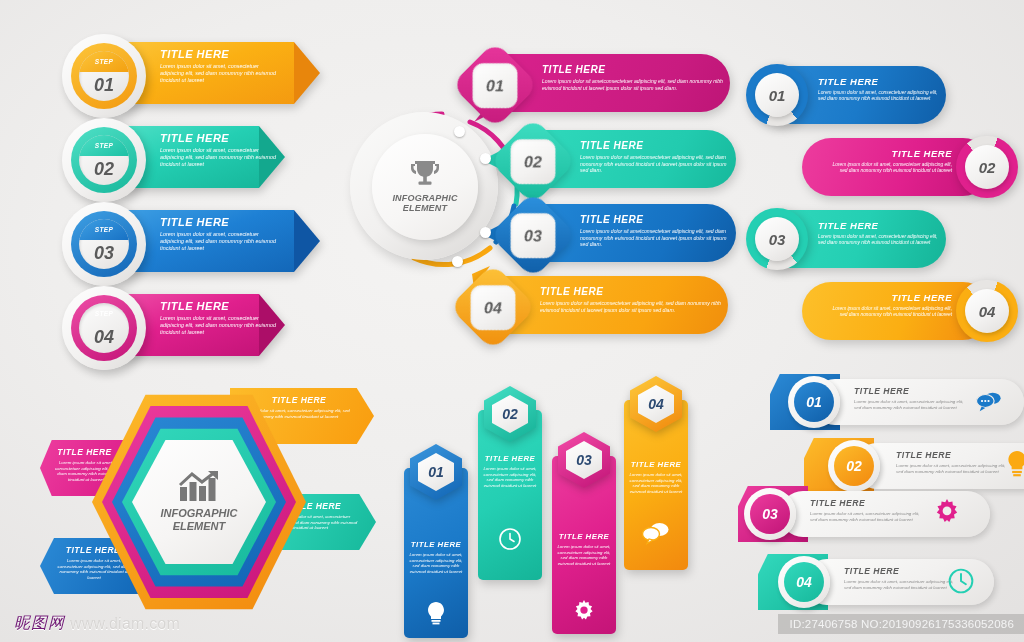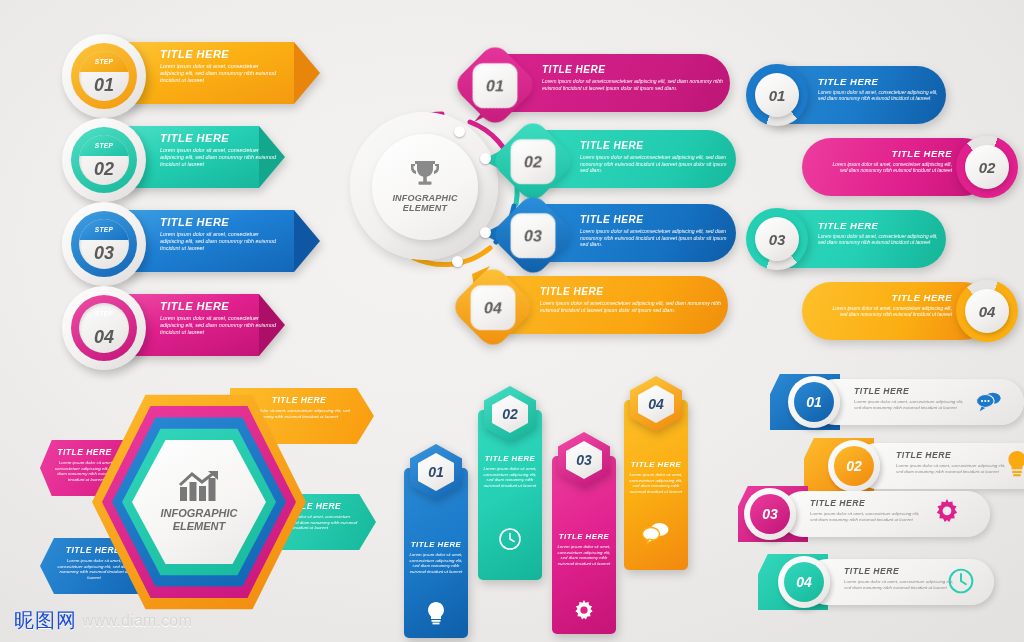--- a/index.html
+++ b/index.html
@@ -220,22 +220,23 @@
   .g6-txt .ttl { font-size: 8.6px; color: #5d5d5d; }
   .g6-txt .body-txt { font-size: 4.4px; color: #8d8d8d; margin-top: 3px; }
   .g6-ico { position: absolute; width: 26px; height: 26px; }
 
   
   .wm {
     position: absolute; left: 14px; bottom: 8px;
     display: flex; align-items: center; gap: 5px;
   }
   .wm .glyph {
-    font-size: 20px; color: #1d4ed8; letter-spacing: 1px;
+    font-size: 16px; color: #701a75; letter-spacing: 1px;
     text-shadow: 0 1px 0 #fff;
+    font-style: italic;
   }
   .wm .url {
     font-size: 16px; color: #d8d6d4; letter-spacing: .2px;
     text-shadow: 0 1px 0 #fff;
   }
   .idbar {
     position: absolute; right: 0; bottom: 8px;
     background: rgba(175,173,171,.62);
     color: #f3f3f3; font-size: 11.5px; padding: 4px 10px 4px 12px;
     letter-spacing: .2px;
@@ -703,14 +704,15 @@
         <circle cx="12" cy="12" r="10.5" fill="none" stroke="#24CFB3" stroke-width="1.8"></circle>
         <path d="M12 5.5V12l4.5 3" stroke="#24CFB3" stroke-width="1.8" fill="none" stroke-linecap="round"></path>
       </svg>
     </div>
   </div>
 
   <div class="wm">
     <span class="glyph">昵图网</span>
     <span class="url">www.diam.com</span>
   </div>
+  <div class="idbar">ID:27406758 NO:20190926175336052086</div>
 
 </div>
 
 </body></html>

